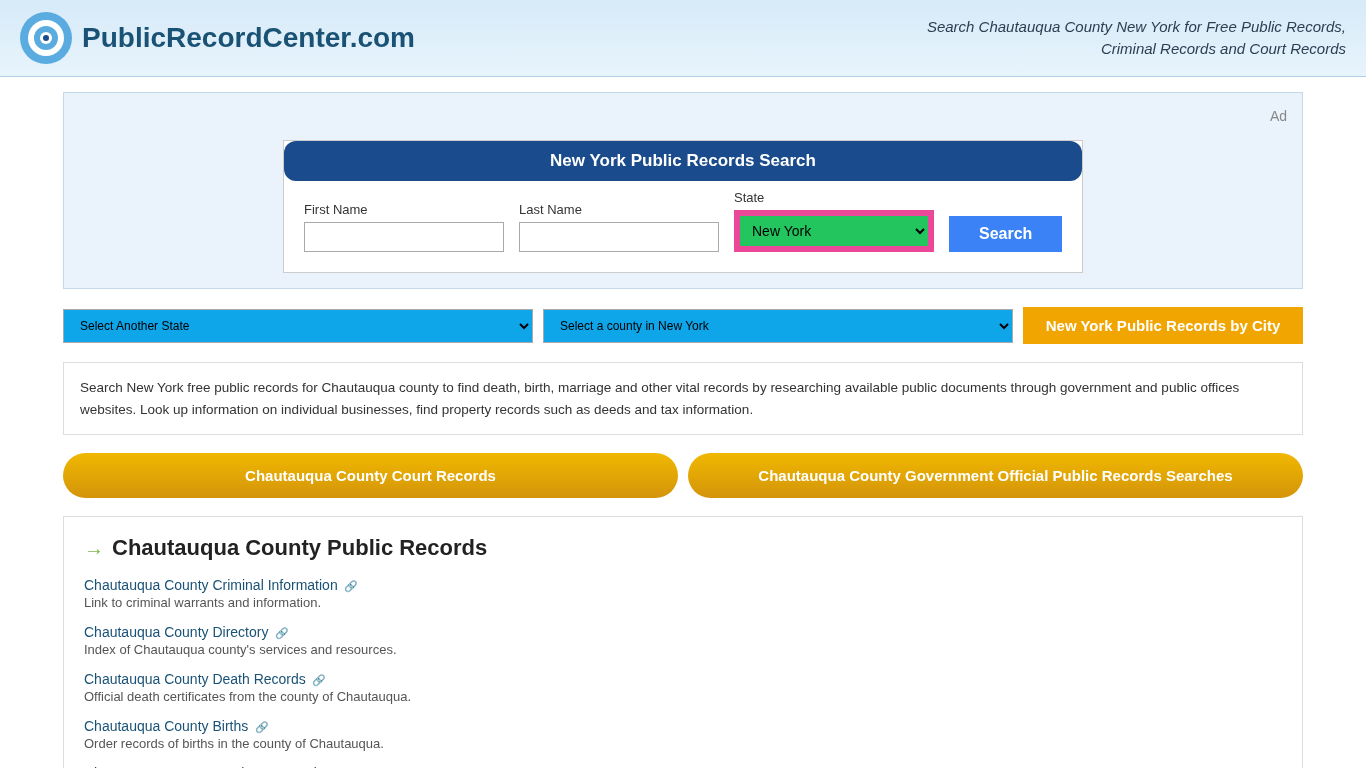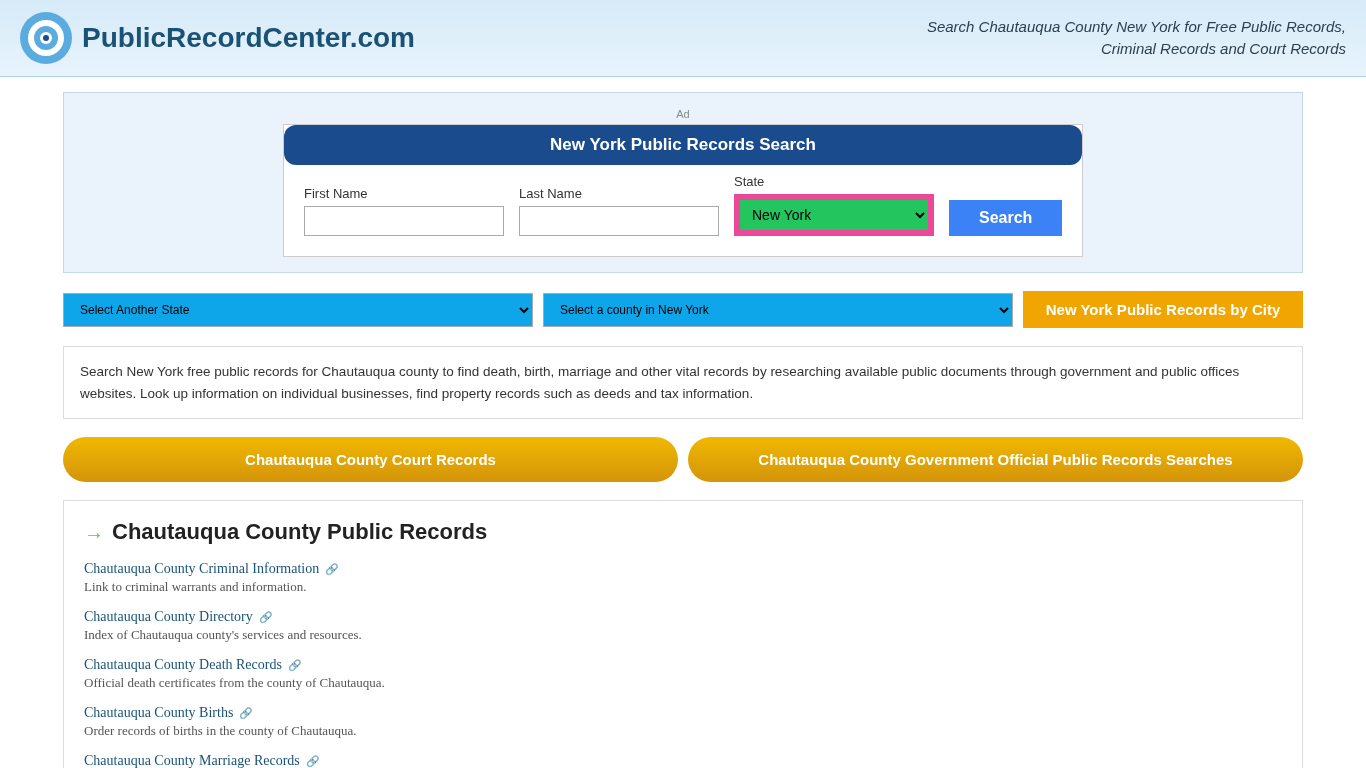--- a/index.html
+++ b/index.html
@@ -45,24 +45,24 @@
     }
 
     
     .ad-section {
       background: #eaf3fb;
       border: 1px solid #c5d8ea;
       padding: 15px;
       margin-bottom: 18px;
     }
     .ad-label {
-      text-align: center;
-      font-size: 11px;
+      text-align: right;
+      font-size: 14px;
       color: #888;
-      margin-bottom: 4px;
+      margin-bottom: 16px;
     }
     .ad-box {
       background: #fff;
       border: 1px solid #ccc;
       padding: 0;
       max-width: 800px;
       margin: 0 auto;
     }
     .ad-title {
       background: #1a4b8c;
@@ -185,21 +185,20 @@
       display: flex;
       align-items: center;
       gap: 8px;
     }
     .arrow-icon {
       color: #7ab648;
       font-size: 20px;
     }
     .record-item {
       margin-bottom: 14px;
-      font-family: Liberation Serif, serif;
     }
     .record-link {
       color: #1a5276;
       font-size: 14px;
       text-decoration: none;
       font-weight: 500;
     }
     .ext-icon {
       font-size: 11px;
       color: #1a5276;

